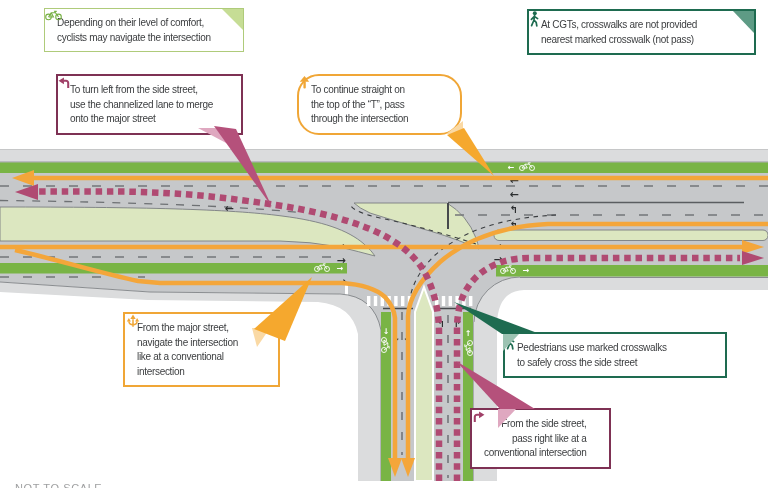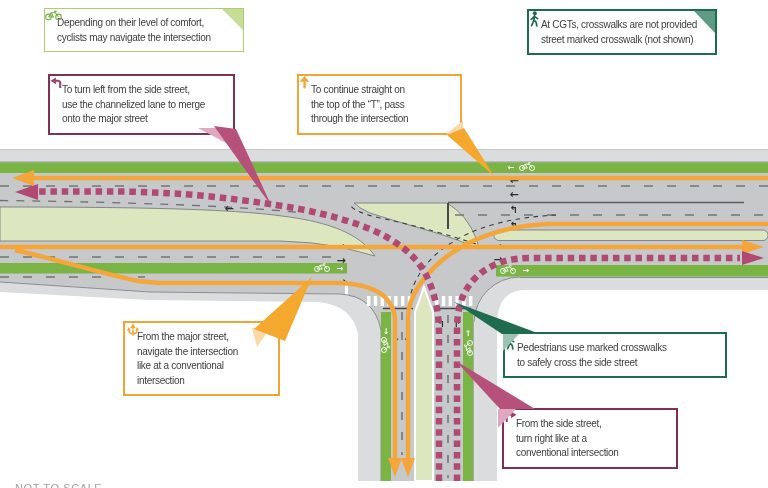--- a/index.html
+++ b/index.html
@@ -170,63 +170,63 @@
       <path d="M4.5,9.5 L8,4 H13.5 L17.5,9.5 M8,4 L11,9.5 H4.5 M13.5,4 L12.5,2.3 H15.2" fill="none" stroke="#76B043" stroke-width="1.4"></path>
     </svg>
   </span>
   <div>
     <div class="co-line">Depending on their level of comfort,</div>
     <div class="co-line">cyclists may navigate the intersection</div>
   </div>
   <span class="fold light"></span>
 </div>
 
-<div class="callout maroon" style="left:48px;top:74px;width:187px;">
+<div class="callout maroon" style="left:56px;top:74px;width:187px;">
   <span class="co-icon">
     <svg width="13" height="13" viewBox="0 0 14 14">
       <path d="M11,13 V7.5 Q11,5.2 8.6,5.2 H6" fill="none" stroke="#A04068" stroke-width="2.2"></path>
       <polygon points="6.4,1.6 6.4,8.8 0.6,5.2" fill="#A04068"></polygon>
     </svg>
   </span>
   <div>
     <div class="co-line">To turn left from the side street,</div>
     <div class="co-line">use the channelized lane to merge</div>
     <div class="co-line">onto the major street</div>
   </div>
 </div>
 
-<div class="callout orange" style="left:297px;top:74px;width:165px;">
+<div class="callout orange" style="left:297px;top:74px;width:165px;border-radius:22px;">
   <span class="co-icon">
     <svg width="11" height="13" viewBox="0 0 12 14">
       <rect x="4.8" y="5.5" width="2.6" height="8" rx="1" fill="#F0A636"></rect>
       <polygon points="6,0 0.8,6.2 11.2,6.2" fill="#F0A636"></polygon>
     </svg>
   </span>
   <div>
     <div class="co-line">To continue straight on</div>
     <div class="co-line">the top of the “T”, pass</div>
     <div class="co-line">through the intersection</div>
   </div>
 </div>
 
-<div class="callout green-dark" style="left:527px;top:9px;width:190px;">
+<div class="callout green-dark" style="left:527px;top:9px;width:229px;">
   <span class="co-icon">
     <svg width="11" height="16" viewBox="0 0 11 16">
       <circle cx="5.8" cy="2.2" r="2" fill="#1E6B50"></circle>
       <path d="M5.6,4.4 L5,9 M5,9 L2.6,14.6 M5,9 L7.2,11.4 L7.8,14.8 M5.4,5.4 L2.4,8.4 M5.4,5.4 L8.6,7.6" fill="none" stroke="#1E6B50" stroke-width="1.7" stroke-linecap="round"></path>
     </svg>
   </span>
   <div>
     <div class="co-line">At CGTs, crosswalks are not provided</div>
-    <div class="co-line">street marked crosswalk (not shown)</div>
+    <div class="co-line">nearest marked crosswalk (not pass)</div>
   </div>
   <span class="fold teal"></span>
 </div>
 
-<div class="callout orange" style="left:123px;top:321px;width:157px;">
+<div class="callout orange" style="left:123px;top:312px;width:157px;">
   <span class="co-icon">
     <svg width="16" height="13" viewBox="0 0 19 15">
       <path d="M9.5,15 V6 M9.5,12.5 Q5,12.5 4.6,8.6 M9.5,12.5 Q14,12.5 14.4,8.6" fill="none" stroke="#F0A636" stroke-width="1.8"></path>
       <polygon points="9.5,0.5 6.3,5.8 12.7,5.8" fill="#F0A636"></polygon>
       <polygon points="4.6,4.4 2.2,8.6 7,8.6" fill="#F0A636"></polygon>
       <polygon points="14.4,4.4 12,8.6 16.8,8.6" fill="#F0A636"></polygon>
     </svg>
   </span>
   <div>
     <div class="co-line">From the major street,</div>
@@ -242,30 +242,30 @@
       <circle cx="5.8" cy="2.2" r="2" fill="#1E6B50"></circle>
       <path d="M5.6,4.4 L5,9 M5,9 L2.6,14.6 M5,9 L7.2,11.4 L7.8,14.8 M5.4,5.4 L2.4,8.4 M5.4,5.4 L8.6,7.6" fill="none" stroke="#1E6B50" stroke-width="1.7" stroke-linecap="round"></path>
     </svg>
   </span>
   <div>
     <div class="co-line">Pedestrians use marked crosswalks</div>
     <div class="co-line">to safely cross the side street</div>
   </div>
 </div>
 
-<div class="callout maroon" style="left:502px;top:408px;width:176px;">
+<div class="callout maroon" style="left:470px;top:408px;width:141px;text-align:right;">
   <span class="co-icon">
     <svg width="13" height="13" viewBox="0 0 14 14">
       <path d="M3,13 V7.5 Q3,5.2 5.4,5.2 H8" fill="none" stroke="#A04068" stroke-width="2.2"></path>
       <polygon points="7.6,1.6 7.6,8.8 13.4,5.2" fill="#A04068"></polygon>
     </svg>
   </span>
   <div>
     <div class="co-line">From the side street,</div>
-    <div class="co-line">turn right like at a</div>
+    <div class="co-line">pass right like at a</div>
     <div class="co-line">conventional intersection</div>
   </div>
 </div>
 
 <div class="note">NOT TO SCALE</div>
 
 <svg id="pointer-layer" width="768" height="488" viewBox="0 0 768 488">
   <polygon points="198,128 216,128 228,144" fill="#DFA8C0"></polygon>
   <polygon points="214,126 236,129 272,207" fill="#B5517B"></polygon>
   <polygon points="446,134 463,134 463,121" fill="#FAD9A4"></polygon>

